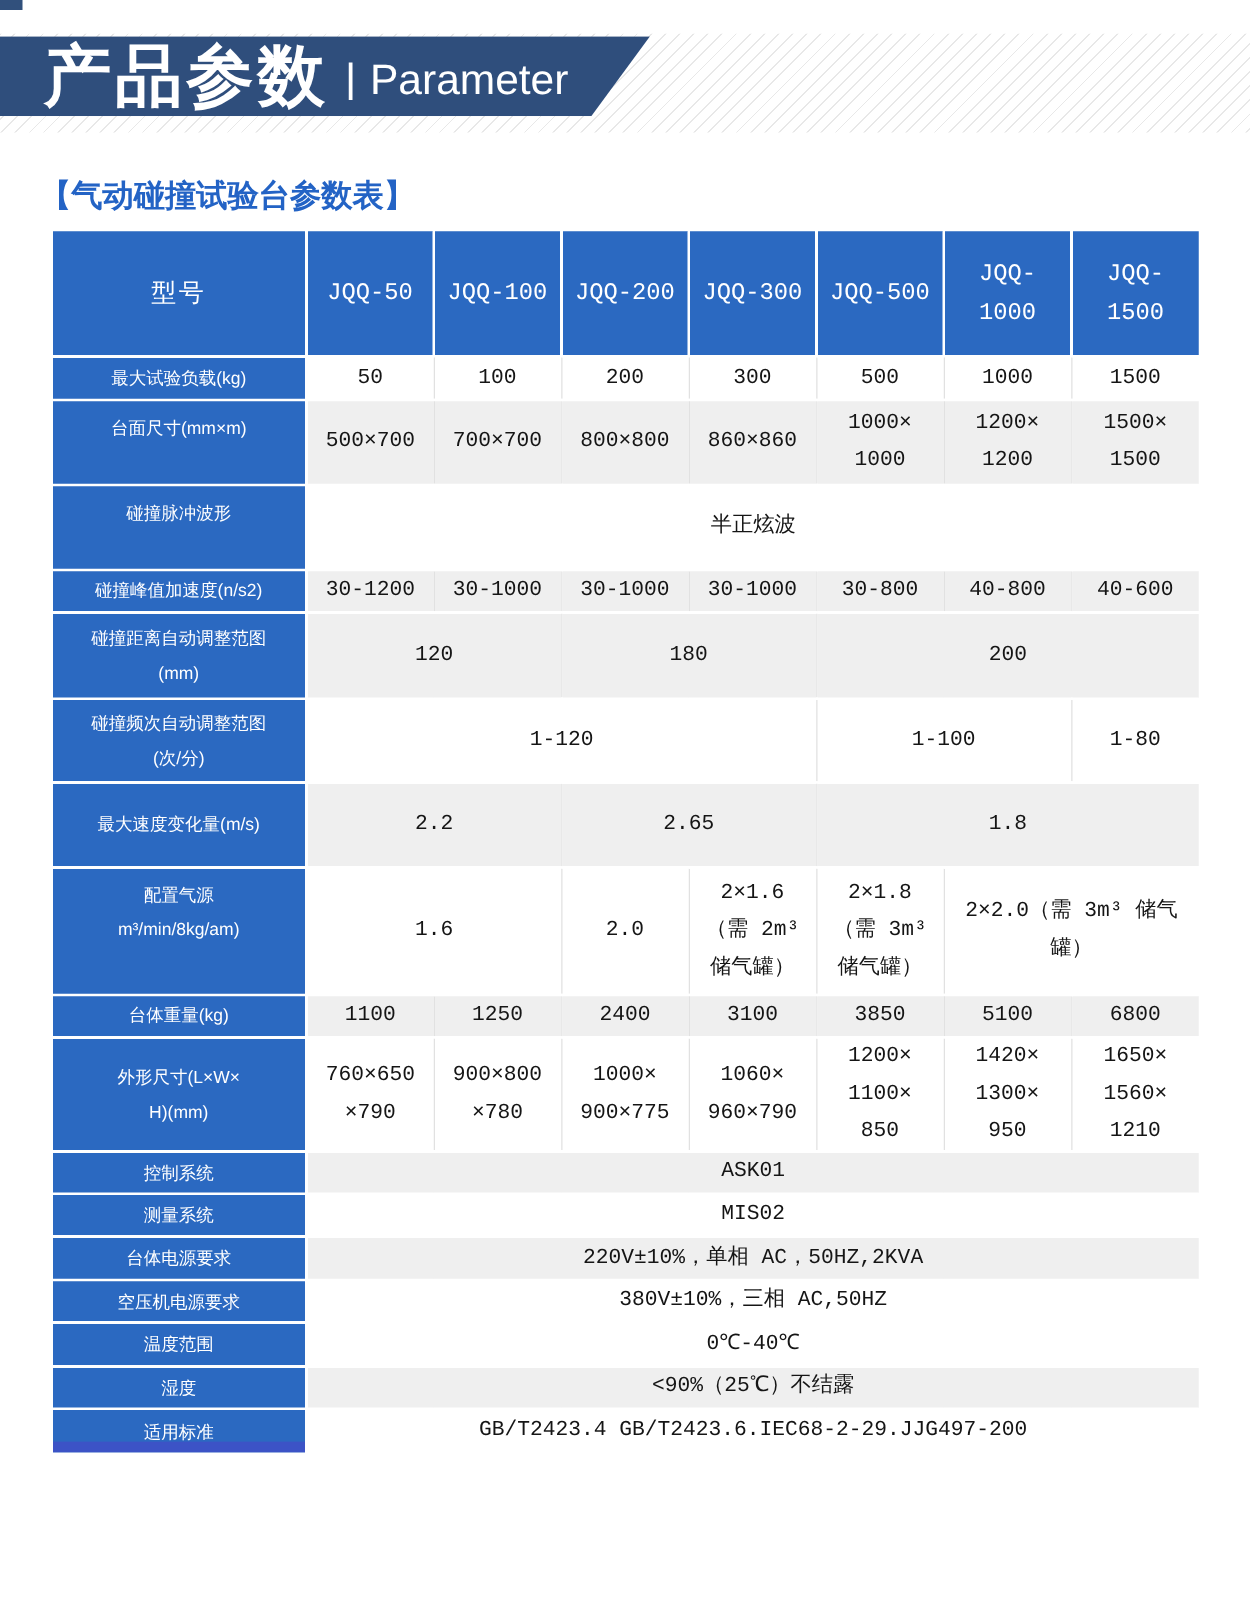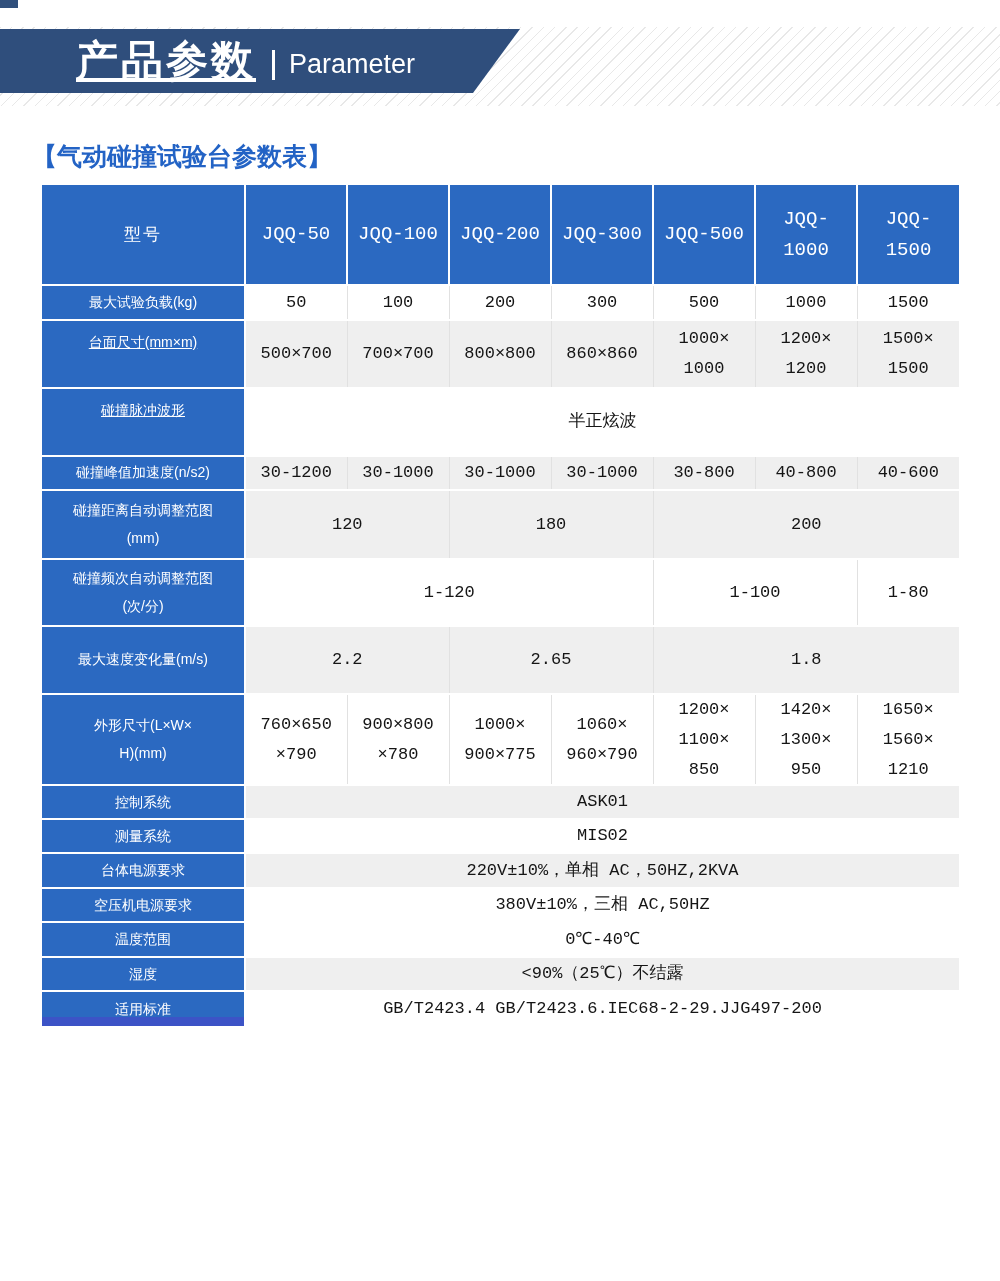--- a/index.html
+++ b/index.html
@@ -10,50 +10,50 @@
   .notch { position:absolute; left:0; top:0; width:18px; height:8px; background:#31507c; }
   .hatch {
     position:absolute; left:0; top:27px; width:1000px; height:79px;
     background:repeating-linear-gradient(135deg,#e8e8e8 0px,#e8e8e8 1px,transparent 1px,transparent 8px);
   }
   .banner {
     position:absolute; left:0; top:29px; width:520px; height:64px; background:#2f4e7c;
     clip-path:polygon(0 0,100% 0,calc(100% - 47px) 100%,0 100%);
     display:flex; align-items:center; color:#ffffff;
   }
-  .banner-cn { font-size:42px; font-weight:bold; letter-spacing:3px; margin-left:76px; white-space:nowrap;text-decoration:underline; }
+  .banner-cn { font-size:54px; font-weight:bold; letter-spacing:3px; margin-left:35px; white-space:nowrap; }
   .banner-sep { width:3px; height:30px; background:#ffffff; margin:8px 14px 0 16px; flex:none; }
-  .banner-en { font-size:27px; margin-top:6px; white-space:nowrap; }
+  .banner-en { font-size:34px; margin-top:6px; white-space:nowrap; }
   .page-title {
     position:absolute; top:140px; left:0; width:100%; text-align:left;
     font-size:25px; font-weight:bold; color:#2363c5;margin-left:32px;
   }
   table.params {
     position:absolute; left:42px; top:185px; width:917px;
     border-collapse:collapse; table-layout:fixed;
   }
   table.params th, table.params td {
     padding:0; text-align:center; vertical-align:middle; white-space:pre-line; overflow:hidden;
   }
   th.lbl-head, th.model, td.lbl {
     background:#2b69c1; color:#ffffff; font-weight:normal;
     border-right:2px solid #ffffff; border-bottom:2px solid #ffffff;
   }
-  th.lbl-head { font-size:17px; letter-spacing:2px; }
+  th.lbl-head { font-size:20px; letter-spacing:2px; }
   th.model { font-size:19px; font-family:"Liberation Mono","DejaVu Sans Mono",monospace; line-height:1.6; }
   th.model:last-child { border-right:none; }
   td.lbl { font-size:14px; line-height:1.95; }
   td.d {
     background:#ffffff; color:#151515; font-size:17px; line-height:1.75;
     font-family:"Liberation Mono","DejaVu Sans Mono",monospace;
     border-right:1px solid #e1e1e1; border-bottom:2px solid #ffffff;
   }
   td.d:last-child { border-right:none; }
   tr.g td.d { background:#efefef; }
-  .vtop { vertical-align:top !important; padding-top:8px !important;text-decoration:underline; }
+  .vtop { vertical-align:top !important; padding-top:8px !important; }
   td.lbl-last { background:linear-gradient(#2b69c1 calc(100% - 9px), #3c53c6 calc(100% - 9px));margin-top:36px; }
 </style>
 </head>
 <body>
 
 <div class="page">
 
   <div class="notch"></div>
   <div class="hatch"></div>
 
@@ -149,21 +149,45 @@
       <td class="d">1-80</td>
     </tr>
 
     <tr class="g" style="height:68px">
       <td class="lbl">最大速度变化量(m/s)</td>
       <td class="d" colspan="2">2.2</td>
       <td class="d" colspan="2">2.65</td>
       <td class="d" colspan="3">1.8</td>
     </tr>
 
-
+    <tr style="height:102px">
+      <td class="lbl vtop">配置气源
+m³/min/8kg/am)</td>
+      <td class="d" colspan="2">1.6</td>
+      <td class="d">2.0</td>
+      <td class="d">2×1.6
+（需 2m³
+储气罐）</td>
+      <td class="d">2×1.8
+（需 3m³
+储气罐）</td>
+      <td class="d" colspan="2">2×2.0（需 3m³ 储气
+罐）</td>
+    </tr>
+
+    <tr class="g" style="height:34px">
+      <td class="lbl">台体重量(kg)</td>
+      <td class="d">1100</td>
+      <td class="d">1250</td>
+      <td class="d">2400</td>
+      <td class="d">3100</td>
+      <td class="d">3850</td>
+      <td class="d">5100</td>
+      <td class="d">6800</td>
+    </tr>
 
     <tr style="height:82px">
       <td class="lbl">外形尺寸(L×W×
 H)(mm)</td>
       <td class="d">760×650
 ×790</td>
       <td class="d">900×800
 ×780</td>
       <td class="d">1000×
 900×775</td>

